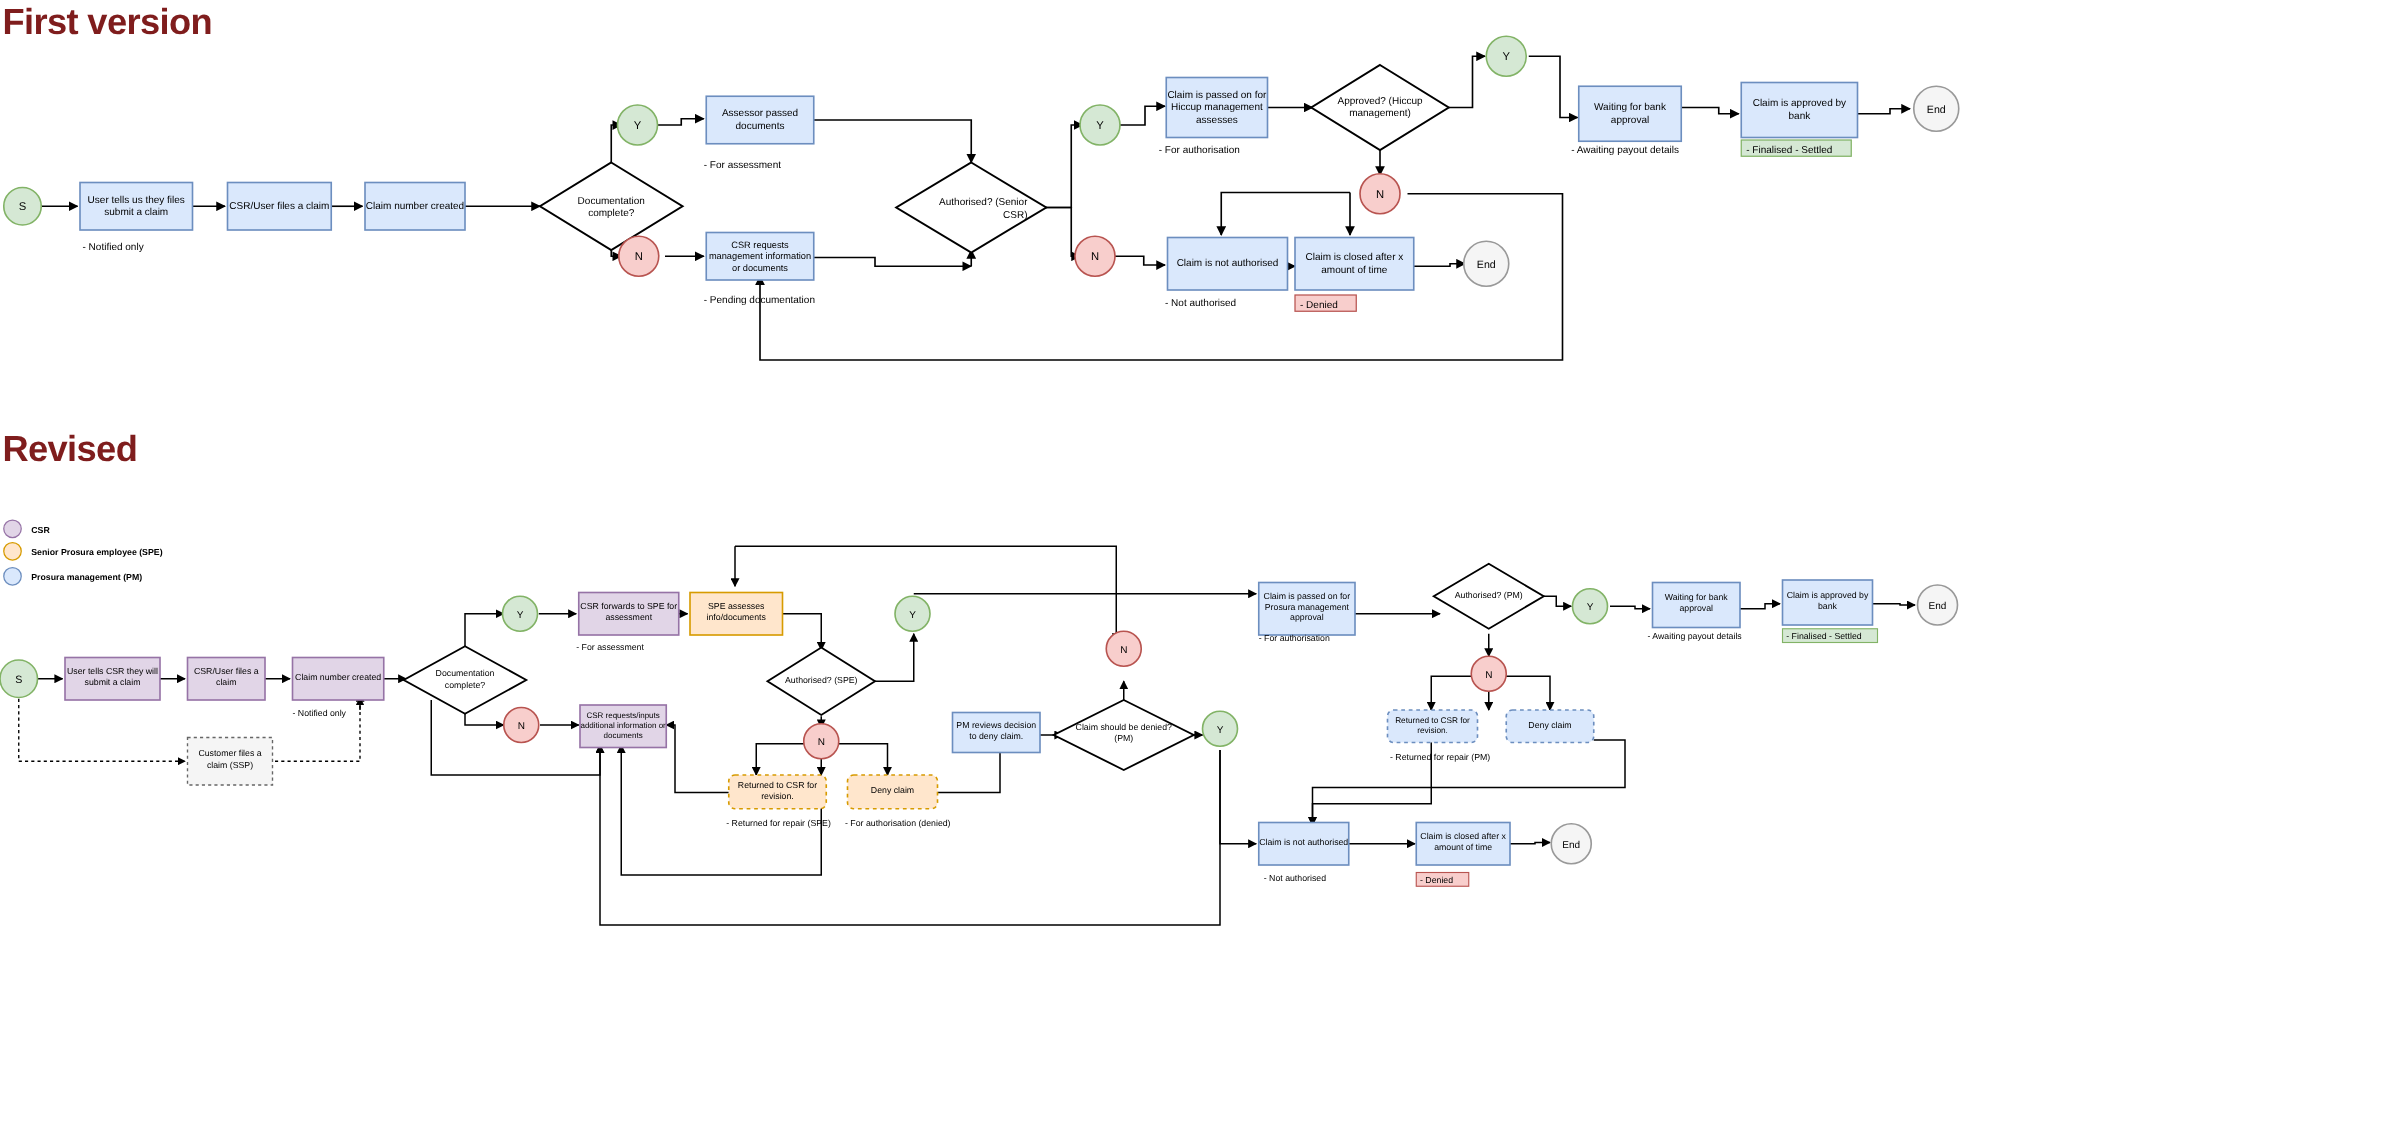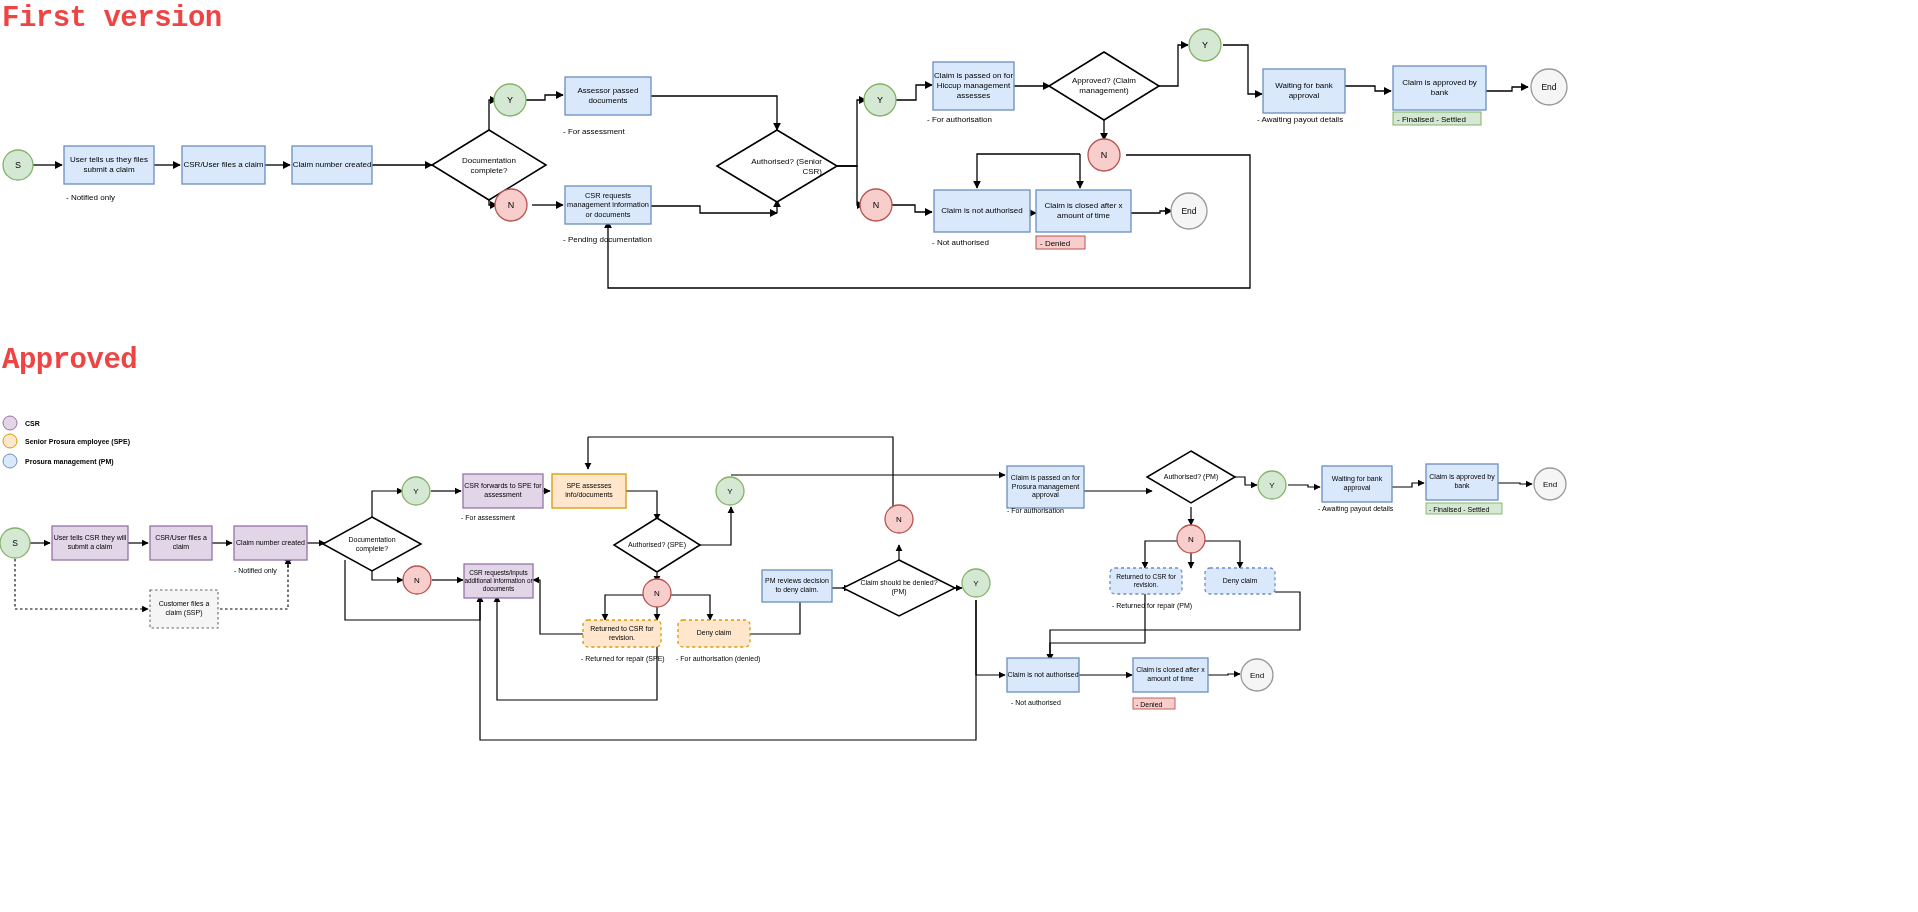--- a/index.html
+++ b/index.html
@@ -1,33 +1,33 @@
 <!DOCTYPE html>
 <html><head>
 <meta charset="utf-8">
 <style>
   html,body{margin:0;padding:0;background:#ffffff;}
   body{width:1918px;height:912px;font-family:"Liberation Sans",sans-serif;overflow:hidden;position:relative;}
   .section-title{
-    position:absolute;font-family:Liberation Mono, monospace;
-    font-weight:bold;color:#ef4444;letter-spacing:-0.5px;
+    position:absolute;font-family:Liberation Sans, sans-serif;
+    font-weight:bold;color:#7f1d1d;letter-spacing:-0.5px;
   }
   #title-first{left:2px;top:2px;font-size:29px;}
   #title-revised{left:2px;top:344px;font-size:29px;}
   svg{position:absolute;left:0;top:0;}
   .node-text{font-family:"Liberation Sans",sans-serif;text-anchor:middle;dominant-baseline:middle;fill:#000;}
   .cap{font-family:"Liberation Sans",sans-serif;fill:#000;}
   .legend-text{font-family:"Liberation Sans",sans-serif;font-weight:bold;fill:#000;font-size:7px;}
   .lgd{stroke-width:1;}
 </style>
 </head>
 <body>
 
 <div class="section-title" id="title-first">First version</div>
-<div class="section-title" id="title-revised">Approved</div>
+<div class="section-title" id="title-revised">Revised</div>
 
 <svg width="1918" height="912">
   <defs>
     <marker id="arrow" viewBox="0 0 10 10" refX="9" refY="5" markerWidth="6" markerHeight="6" orient="auto-start-reverse">
       <path d="M 0 0 L 10 5 L 0 10 z" fill="#000"></path>
     </marker>
   </defs>
 
   <g fill="none" stroke="#000" stroke-width="1.3">
     <path d="M33 165 H62" marker-end="url(#arrow)"></path>
@@ -120,21 +120,21 @@
       <text class="node-text" x="876" y="206" font-size="9">N</text>
     </g>
 
     <g>
       <rect x="933" y="62" width="81" height="48" fill="#dae8fc" stroke="#6c8ebf" stroke-width="1.3"></rect>
       <foreignObject x="933" y="62" width="81" height="48"><div xmlns="http://www.w3.org/1999/xhtml" style="display:flex;align-items:center;justify-content:center;height:100%;font-family:'Liberation Sans',sans-serif;font-size:8px;text-align:center;line-height:1.25;">Claim is passed on for Hiccup management assesses</div></foreignObject>
     </g>
 
     <g>
       <polygon points="1104,52 1159,86 1104,120 1049,86" fill="#ffffff" stroke="#000" stroke-width="1.6"></polygon>
-      <foreignObject x="1050" y="68" width="108" height="36"><div xmlns="http://www.w3.org/1999/xhtml" style="display:flex;align-items:center;justify-content:center;height:100%;font-family:'Liberation Sans',sans-serif;font-size:8px;text-align:center;line-height:1.25;">Approved? (Claim management)</div></foreignObject>
+      <foreignObject x="1050" y="68" width="108" height="36"><div xmlns="http://www.w3.org/1999/xhtml" style="display:flex;align-items:center;justify-content:center;height:100%;font-family:'Liberation Sans',sans-serif;font-size:8px;text-align:center;line-height:1.25;">Approved? (Hiccup management)</div></foreignObject>
     </g>
 
     <g>
       <circle cx="1205" cy="45" r="16" fill="#d5e8d4" stroke="#82b366" stroke-width="1.3"></circle>
       <text class="node-text" x="1205" y="46" font-size="9">Y</text>
     </g>
 
     <g>
       <circle cx="1104" cy="155" r="16" fill="#f8cecc" stroke="#b85450" stroke-width="1.3"></circle>
       <text class="node-text" x="1104" y="156" font-size="9">N</text>

